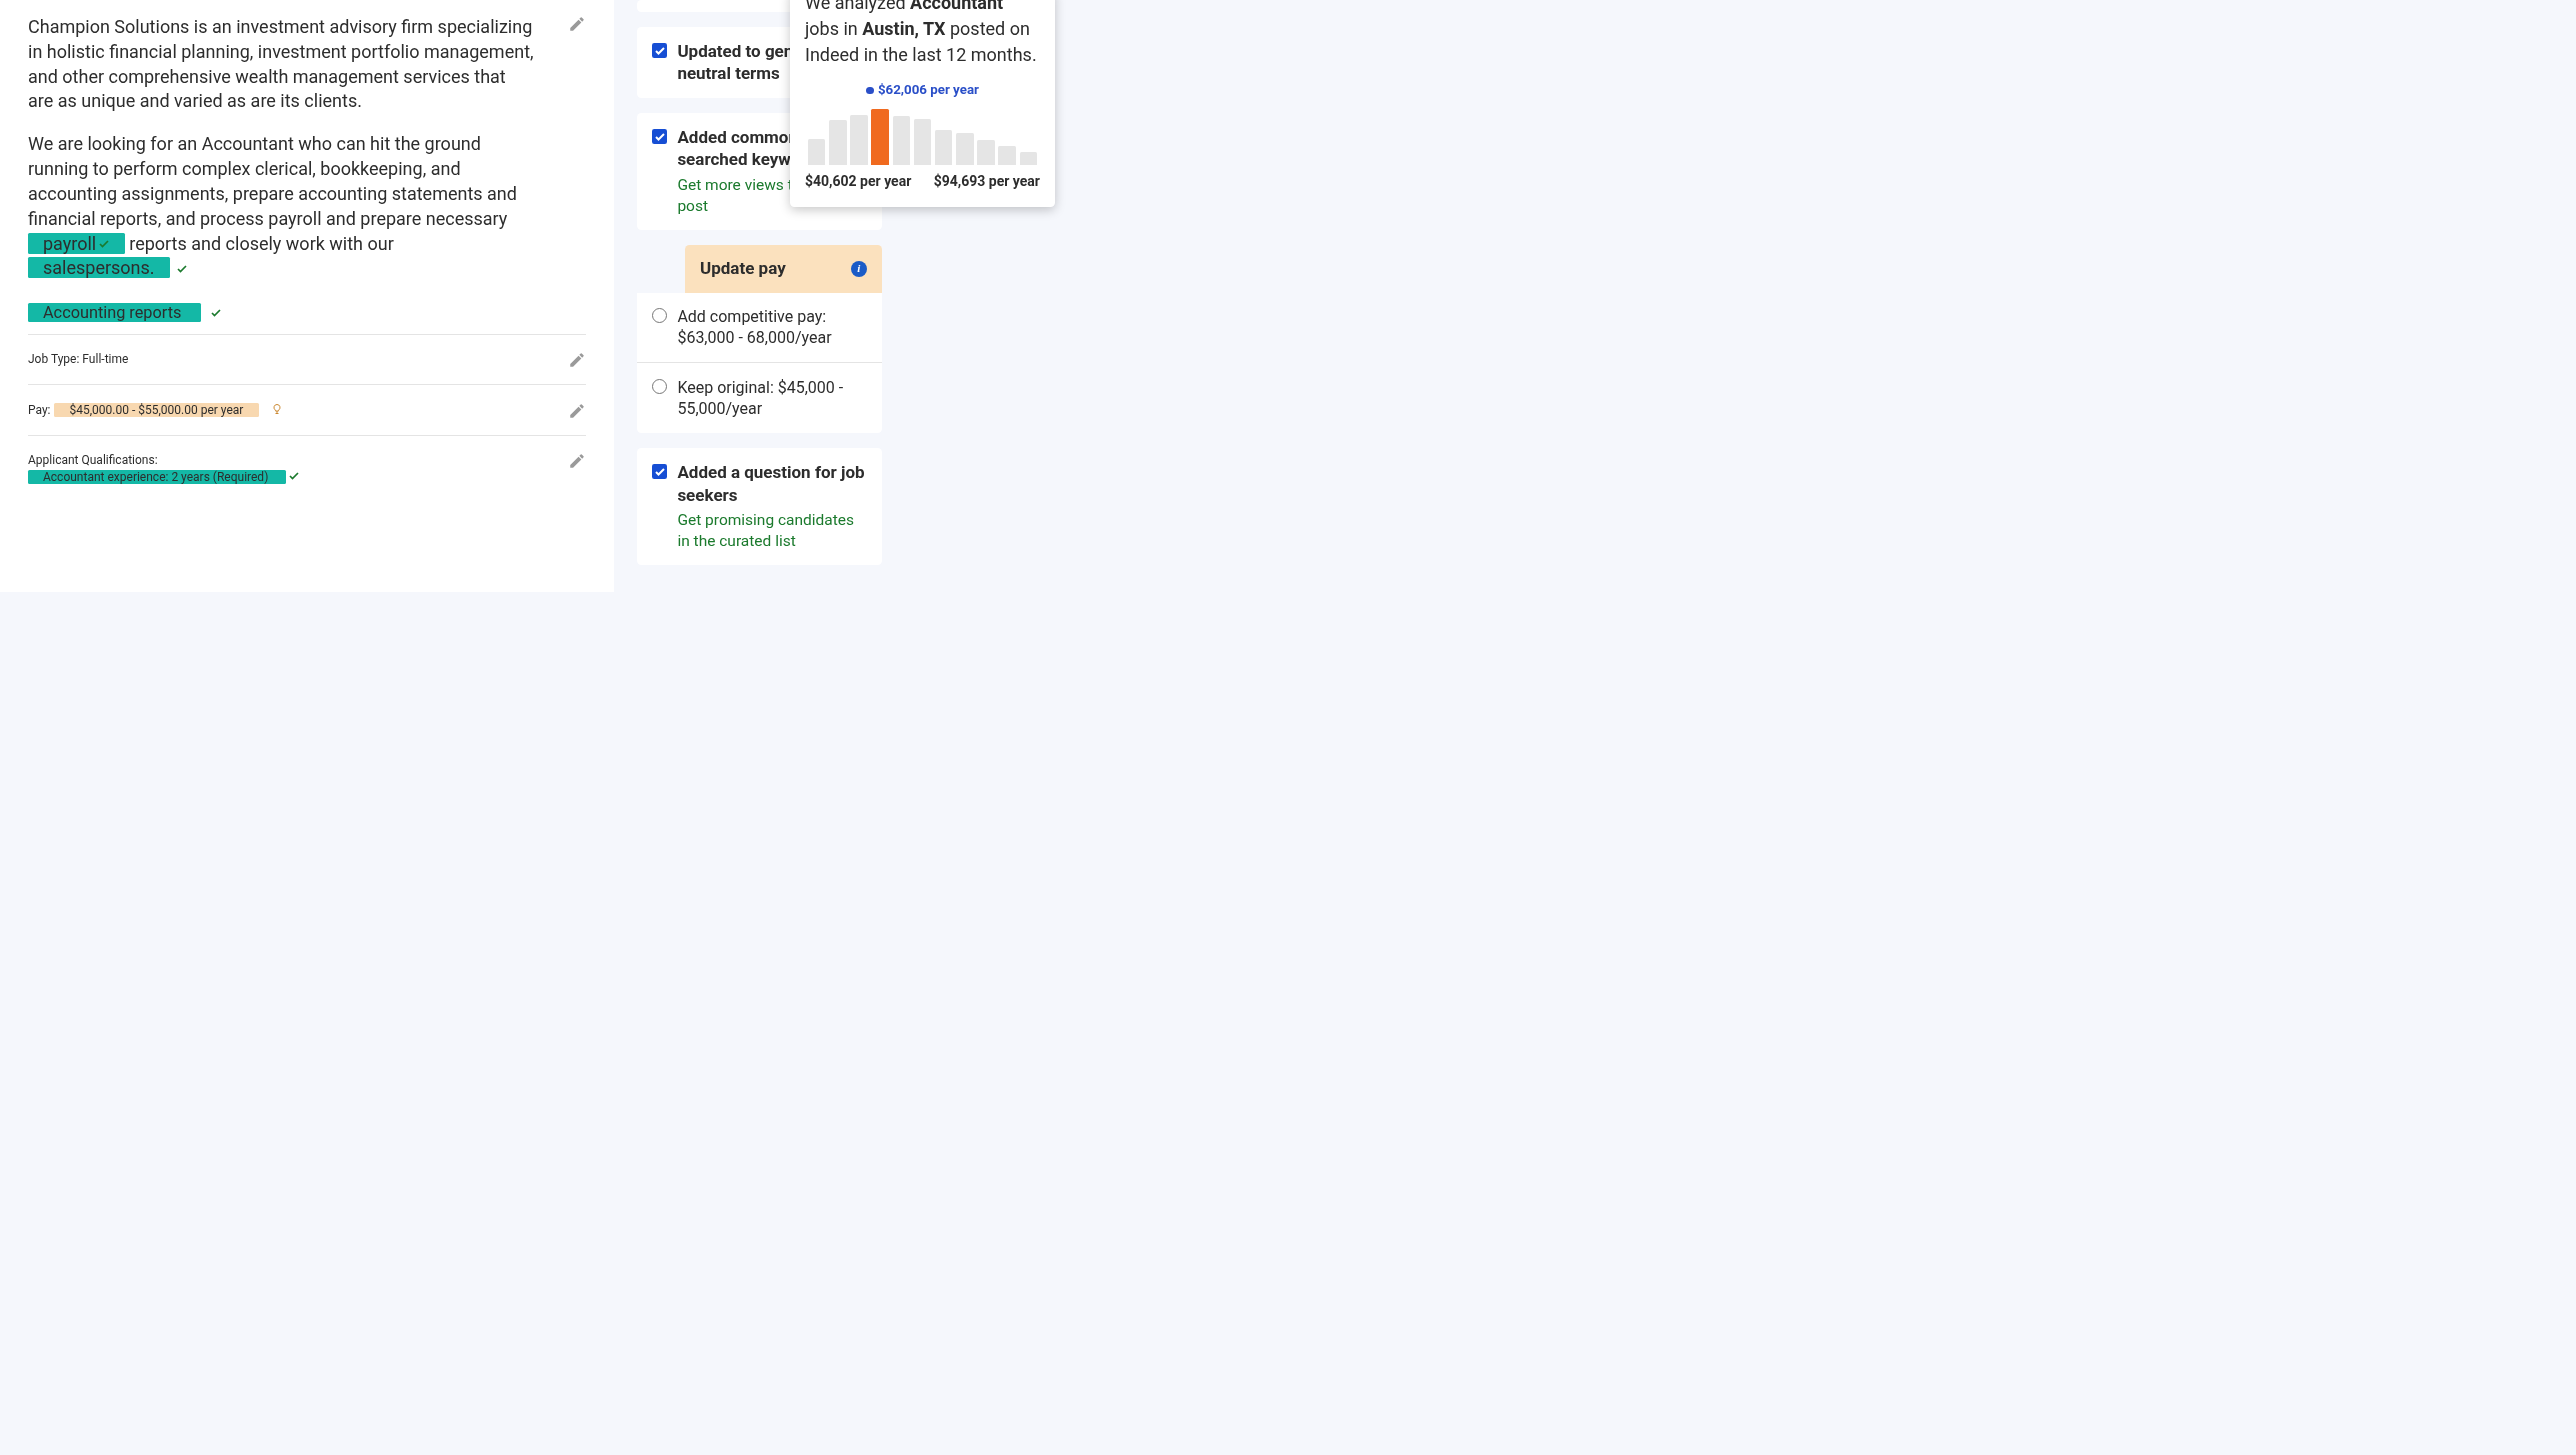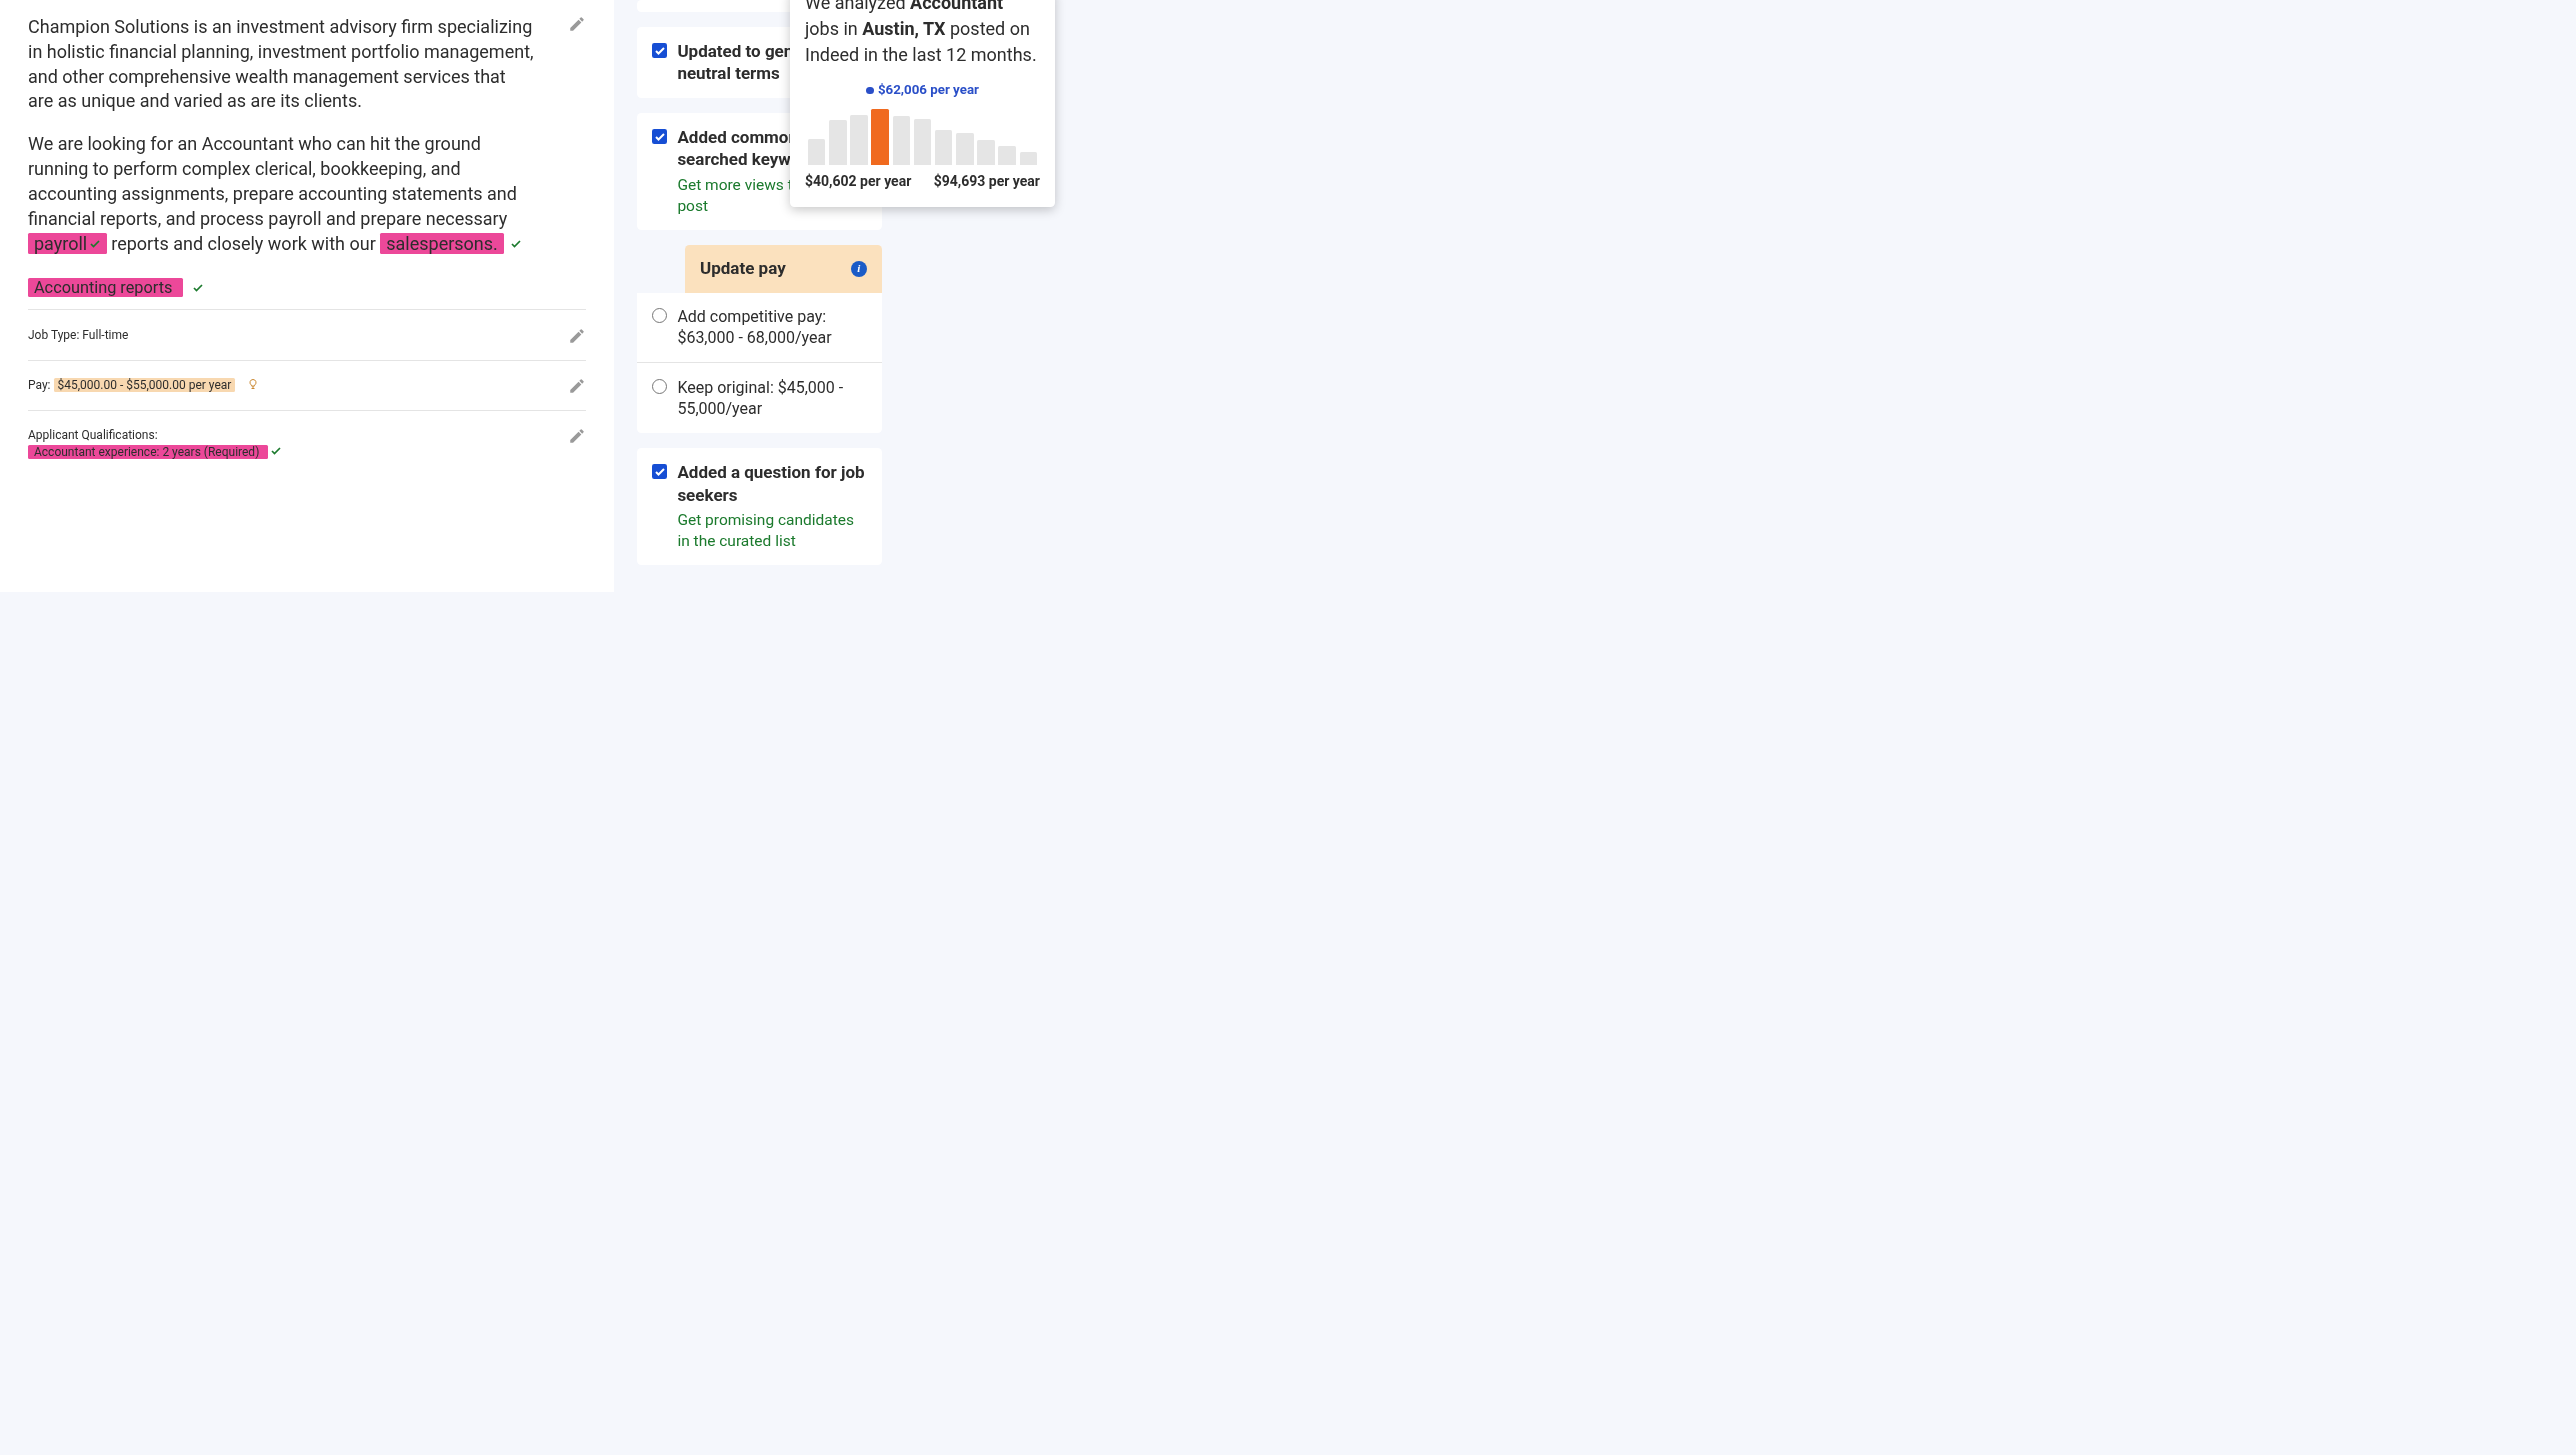--- a/index.html
+++ b/index.html
@@ -42,27 +42,27 @@
   .pencil-icon {
     position: absolute;
     right: 0;
     top: 0;
     width: 18px;
     height: 18px;
     color: #949494;
     cursor: pointer;
   }
   .hl-green {
-    background: #ec4899;
-    padding: 0 6px;
+    background: #14b8a6;
+    padding: 0 15px;
     border-radius: 1.5px;
   }
   .hl-orange {
     background: #f8d8b0;
-    padding: 0 4px;
+    padding: 0 16px;
     border-radius: 1.5px;
   }
   .check-inline {
     display: inline-block;
     width: 12px;
     height: 12px;
     vertical-align: -0.7px;
     margin-left: 1.5px;
   }
   .check-inline svg {

